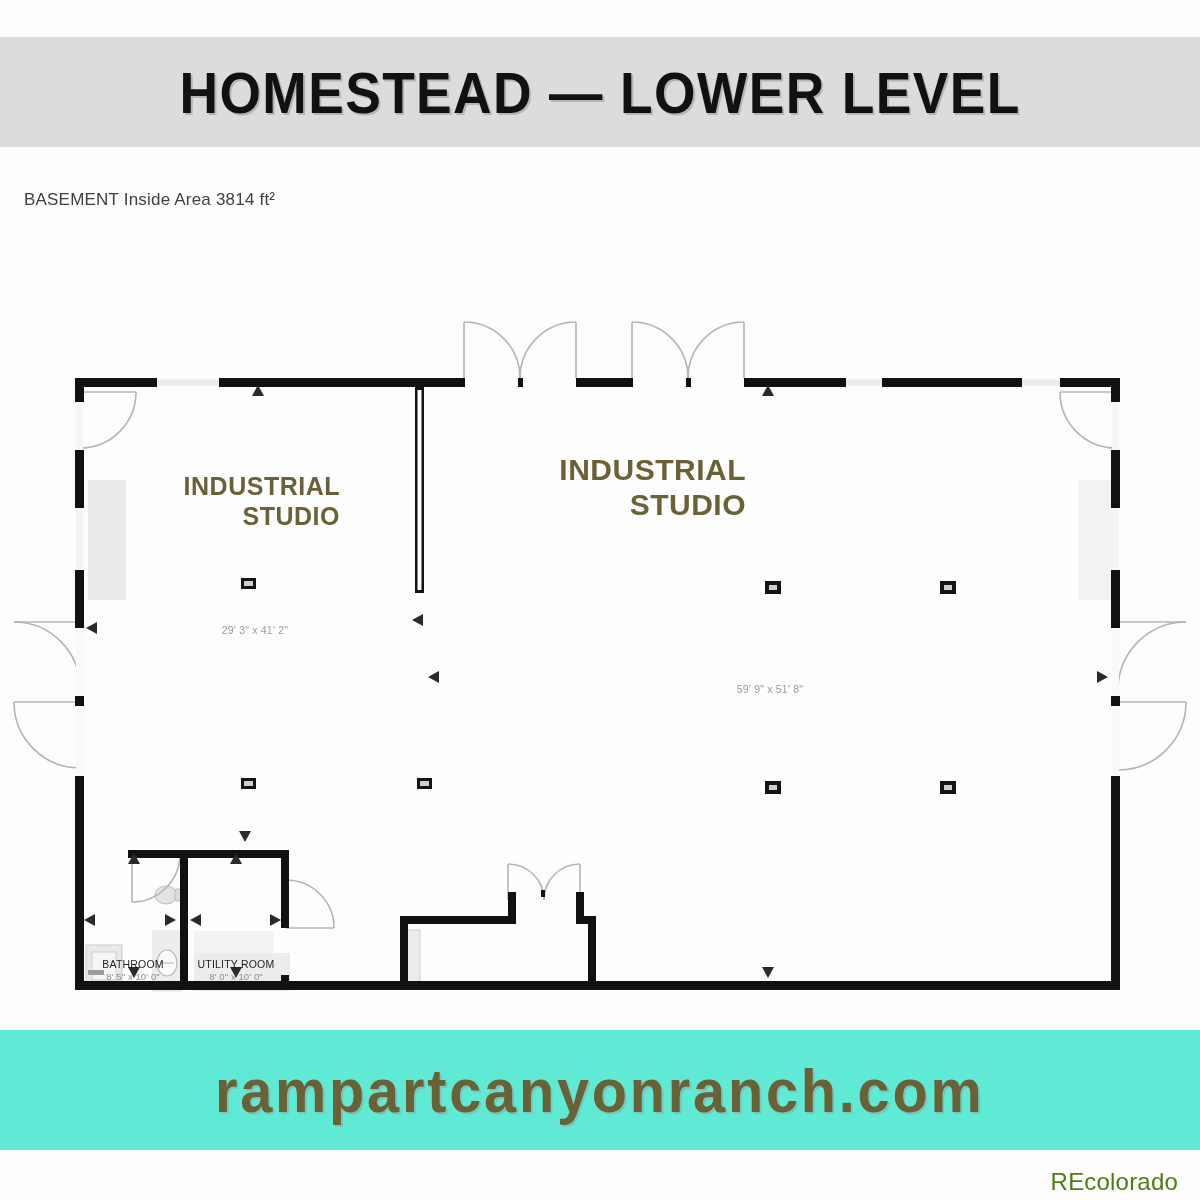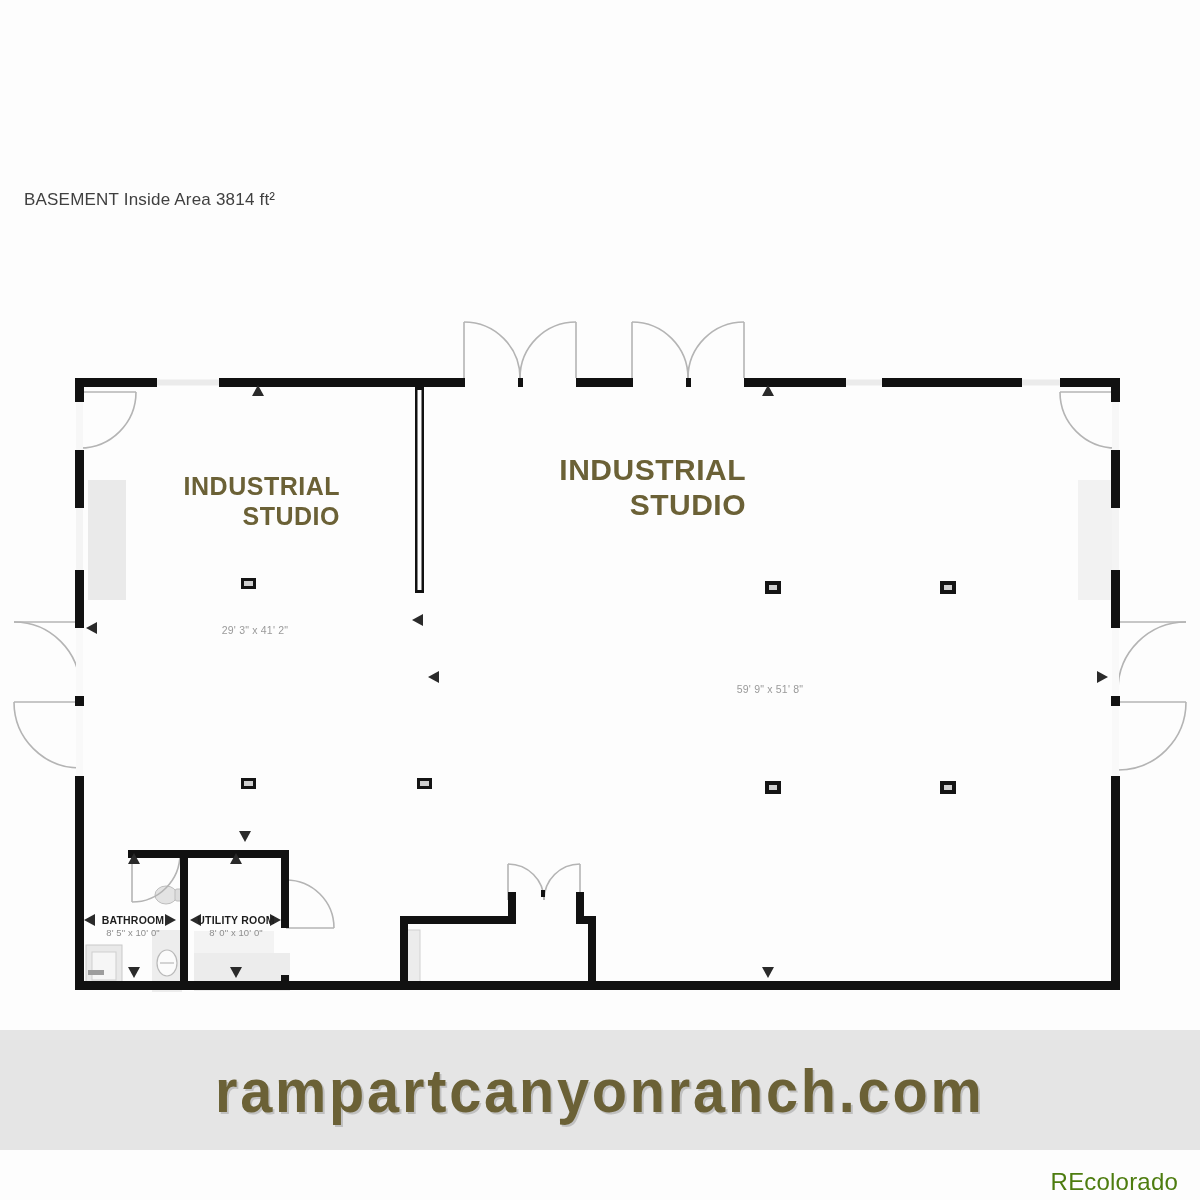--- a/index.html
+++ b/index.html
@@ -59,32 +59,32 @@
     text-align:center;white-space:nowrap;pointer-events:none;
   }
   #dim-studio-left{left:190px;top:624px;width:130px;}
   #dim-studio-right{left:705px;top:683px;width:130px;}
 
   .small-room-label{
     position:absolute;text-align:center;white-space:nowrap;
     pointer-events:none;
   }
   .small-room-label .nm{
-    display:block;font-size:10.5px;font-weight:bold;color:#1d1d1d;letter-spacing:.2px;
+    display:block;font-size:10.5px;font-weight:normal;color:#1d1d1d;letter-spacing:.2px;margin-top:44px;
   }
   .small-room-label .dm{
     display:block;font-size:9.5px;color:#8e8e8e;letter-spacing:.1px;margin-top:1px;
   }
   #label-bathroom{left:88px;top:914px;width:90px;}
   #label-utility{left:186px;top:914px;width:100px;}
 
   
   .footer-band{
     position:absolute;left:0;top:1030px;width:1200px;height:120px;
-    background:#e5e5e5;display:flex;align-items:center;justify-content:center;
+    background:#5eead4;display:flex;align-items:center;justify-content:center;
   }
   .footer-url{
     font-family:"Liberation Sans", sans-serif;
     font-weight:bold;font-size:62px;
     letter-spacing:3px;
     color:#6b6136;
     transform:scaleX(0.93);
     text-shadow:2px 2px 0 rgba(155,155,155,.5);
     white-space:nowrap;
   }
@@ -92,20 +92,23 @@
   .watermark{
     position:absolute;right:22px;top:1168px;
     font-size:24px;color:#4d7c0f;letter-spacing:.2px;
   }
 </style>
 </head>
 <body>
 
 <div class="page">
 
+  <div class="header-band">
+    <div class="header-title">HOMESTEAD — LOWER LEVEL</div>
+  </div>
 
   <div class="area-note">BASEMENT Inside Area 3814 ft²</div>
 
   <div class="plan">
     <svg width="1200" height="790" viewBox="0 0 1200 790" xmlns="http://www.w3.org/2000/svg">
 
       <g>
         <rect x="88" y="240" width="38" height="120" fill="#eaeaea"></rect>
         <rect x="1078" y="240" width="38" height="120" fill="#f2f2f2"></rect>
       </g>

